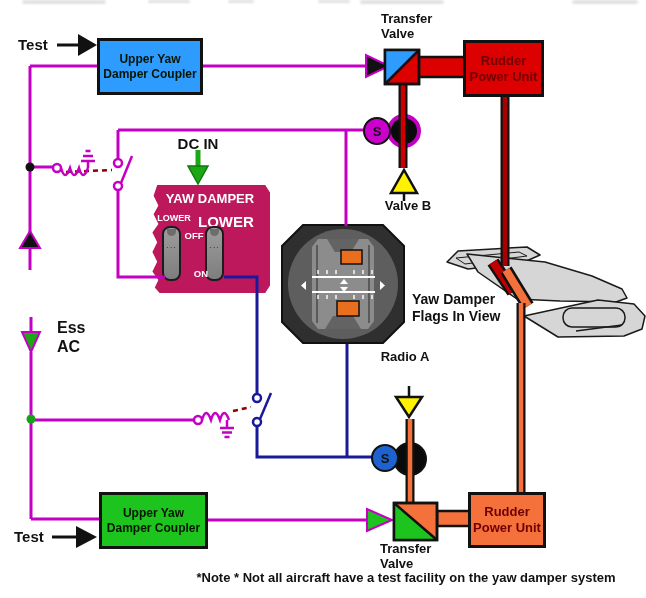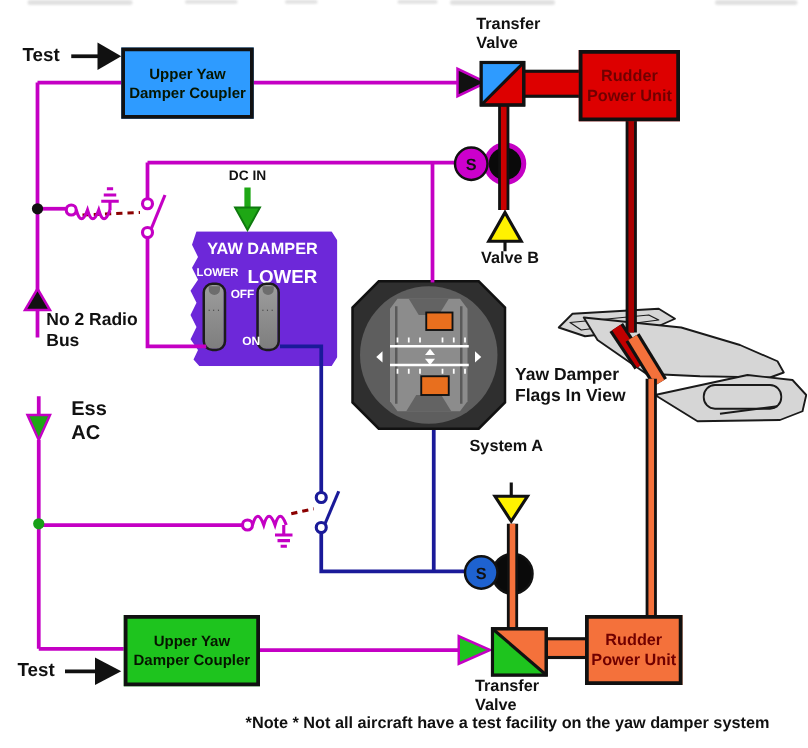--- a/index.html
+++ b/index.html
@@ -2,21 +2,21 @@
 <html><head>
 <meta charset="utf-8">
 <style>
   html,body{margin:0;padding:0;}
   body{font-family:"Liberation Sans",sans-serif;}
   #stage{position:relative;width:646px;height:598px;background:#ffffff;overflow:hidden;}
   .label{position:absolute;font-family:"Liberation Sans",sans-serif;font-weight:bold;color:#111;line-height:1.18;}
   .box{position:absolute;box-sizing:border-box;border:3px solid #111;display:flex;align-items:center;justify-content:center;
        text-align:center;font-weight:bold;font-size:12px;line-height:1.2;color:#061500;}
   .smudge{position:absolute;top:0;background:#c9c9c9;opacity:.55;filter:blur(1px);border-radius:2px;}
-  #panel{position:absolute;left:150px;top:185px;width:120px;height:108px;background:#6d28d9;
+  #panel{position:absolute;left:150px;top:185px;width:120px;height:108px;background:#be185d;
          clip-path:polygon(6% 0%,96% 0%,100% 7%,100% 93%,96% 100%,8% 100%,4% 95%,7% 88%,2% 80%,6% 71%,2% 62%,6% 53%,2% 44%,7% 36%,3% 27%,7% 19%,3% 10%);}
   .panel-text{position:absolute;color:#fff;font-weight:bold;text-align:center;}
   .switch{position:absolute;width:19px;height:55px;background:linear-gradient(#9d9d9d,#7e7e7e);
           border:2px solid #1c1c1c;border-radius:8px;box-sizing:border-box;}
   .switch .notch{position:absolute;left:3px;top:1px;width:9px;height:7px;background:#6d6d6d;border-radius:0 0 6px 6px;}
   .switch .dots{position:absolute;left:0;right:0;top:16px;text-align:center;font-size:8px;color:#2e2e2e;letter-spacing:1px;line-height:1;}
   svg{position:absolute;left:0;top:0;}
   svg text{font-family:"Liberation Sans",sans-serif;font-weight:bold;}
 </style>
 </head>
@@ -208,28 +208,27 @@
   <div class="box" style="left:99px;top:492px;width:109px;height:57px;background:#1EC41E;">Upper Yaw Damper Coupler</div>
 
   <div class="box" style="left:468px;top:492px;width:78px;height:56px;background:#F4713B;color:#700000;font-size:13px;">Rudder Power Unit</div>
 
   <div class="label" style="left:18px;top:36px;font-size:15px;">Test</div>
 
   <div class="label" style="left:381px;top:11px;width:66px;font-size:13px;">Transfer Valve</div>
 
   <div class="label" style="left:379px;top:198px;width:58px;font-size:13px;text-align:center;">Valve B</div>
 
-  <div class="label" style="left:173px;top:135px;width:50px;font-size:11px;text-align:center;">DC IN</div>
-
-  <div class="label" style="left:37px;top:247px;width:80px;font-size:14px;">No 2 Radio Bus</div>
+  <div class="label" style="left:173px;top:135px;width:50px;font-size:15px;text-align:center;">DC IN</div>
+
 
   <div class="label" style="left:57px;top:319px;width:38px;font-size:16px;">Ess AC</div>
 
   <div class="label" style="left:412px;top:291px;width:96px;font-size:14px;">Yaw Damper Flags In View</div>
 
-  <div class="label" style="left:375px;top:349px;width:60px;font-size:13px;text-align:center;">System A</div>
+  <div class="label" style="left:375px;top:349px;width:60px;font-size:13px;text-align:center;">Radio A</div>
 
   <div class="label" style="left:380px;top:541px;width:66px;font-size:13px;">Transfer Valve</div>
 
   <div class="label" style="left:14px;top:528px;font-size:15px;">Test</div>
 
   <div class="label" style="left:168px;top:570px;width:476px;font-size:13px;text-align:center;">*Note * Not all aircraft have a test facility on the yaw damper system</div>
 </div>
 
 </body></html>

